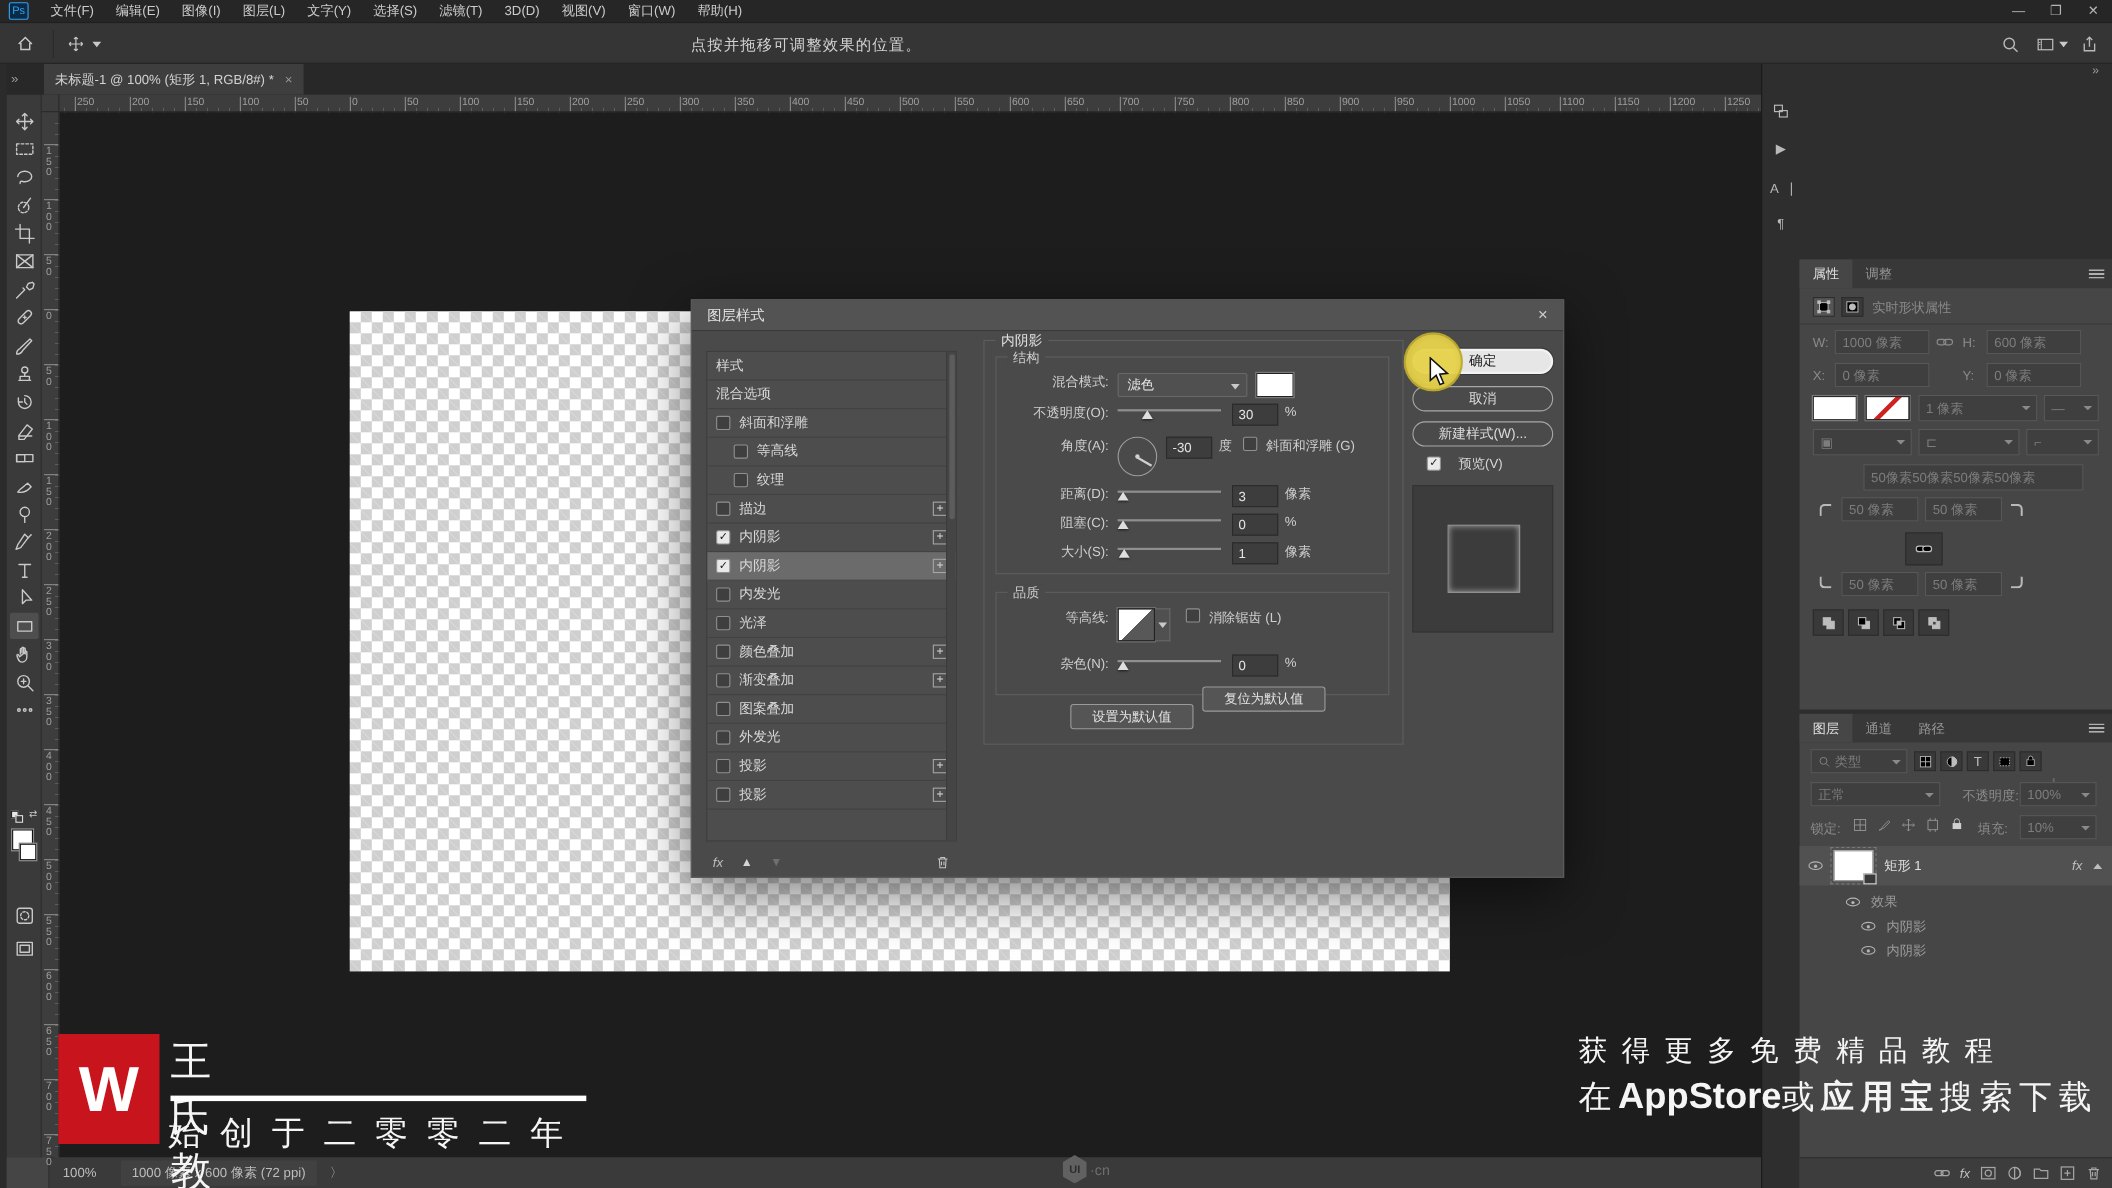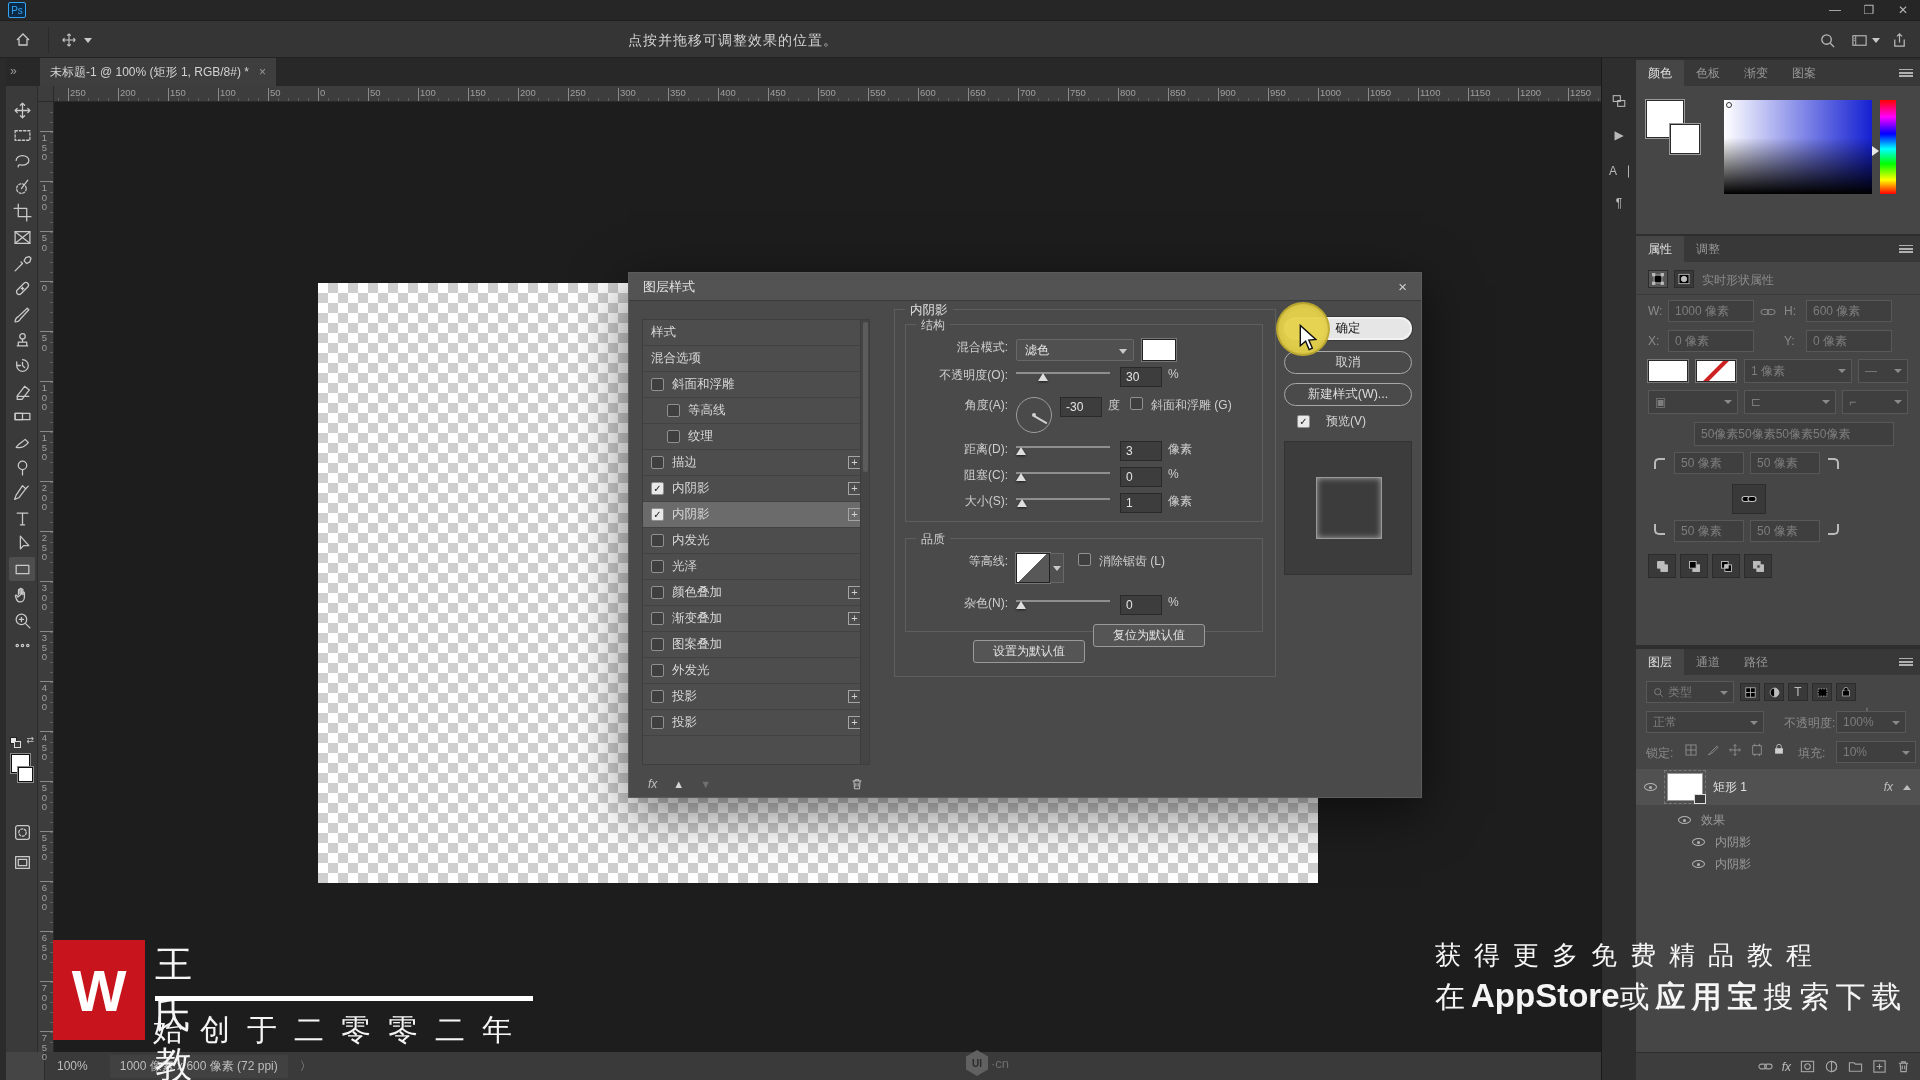--- a/index.html
+++ b/index.html
@@ -206,20 +206,33 @@
     display:flex; align-items:center; justify-content:center; color:#2c2c2c; font-size:10px; font-weight:bold; }
   .ui-cn { color:#6e6e6e; font-size:13px; }
 </style>
 </head>
 <body>
 
 <div id="app">
 
   <div class="titlebar">
     <span class="ps-logo">Ps</span>
+    <nav class="menus">
+        <span class="menu-item">文件(F)</span>
+        <span class="menu-item">编辑(E)</span>
+        <span class="menu-item">图像(I)</span>
+        <span class="menu-item">图层(L)</span>
+        <span class="menu-item">文字(Y)</span>
+        <span class="menu-item">选择(S)</span>
+        <span class="menu-item">滤镜(T)</span>
+        <span class="menu-item">3D(D)</span>
+        <span class="menu-item">视图(V)</span>
+        <span class="menu-item">窗口(W)</span>
+        <span class="menu-item">帮助(H)</span>
+      </nav>
     <div class="win-controls">
       <span class="win-btn">—</span>
       <span class="win-btn">❐</span>
       <span class="win-btn">✕</span>
     </div>
   </div>
 
   <div class="optionsbar">
     <span class="ob-icon" style="left:12px">
       <svg viewBox="0 0 18 18" width="18" height="18">
@@ -481,36 +494,20 @@
         <svg viewBox="0 0 18 18" width="16" height="16">
             <rect x="2.5" y="3" width="8" height="6.5"></rect>
             <rect x="7.5" y="8.5" width="8" height="6.5"></rect>
           </svg>
       </span>
       <span class="strip-icon" style="top:52px">▶</span>
       <span class="strip-icon" style="top:88px">A⎹</span>
       <span class="strip-icon" style="top:120px">¶</span>
     </div>
 
-    <div class="panel" style="top:2px; height:174px">
-      <div class="ptabs">
-          <span class="ptab active">颜色</span>
-          <span class="ptab">色板</span>
-          <span class="ptab">渐变</span>
-          <span class="ptab">图案</span>
-          <span class="pmenu"></span>
-        </div>
-      <div class="cp-fg"></div>
-      <div class="cp-bg"></div>
-      <div class="cp-field">
-        <span class="cp-cursor"></span>
-      </div>
-      <div class="cp-hue"></div>
-      <span class="cp-hue-arrow"></span>
-    </div>
 
     <div class="panel" style="top:178px; height:409px">
       <div class="ptabs">
           <span class="ptab active">属性</span>
           <span class="ptab">调整</span>
           <span class="pmenu"></span>
         </div>
       <span class="abs icon-btn" style="left:12px; top:34px; width:20px; height:18px; background:#555">
         <svg viewBox="0 0 18 18" width="14" height="14">
             <rect x="4" y="4" width="10" height="10"></rect>
@@ -667,21 +664,21 @@
             <path d="M6 1v3M12 1v3M6 14v3M12 14v3" stroke="#9a9a9a"></path>
           </svg>
       </span>
       <span class="abs" style="left:136px; top:93px">
         <svg viewBox="0 0 18 18" width="14" height="14">
             <rect x="4" y="8" width="10" height="7" fill="#cfcfcf" stroke="none"></rect>
             <path d="M6 8V6a3 3 0 0 1 6 0v2" stroke="#cfcfcf" fill="none"></path>
           </svg>
       </span>
       <span class="abs dim" style="left:162px; top:96px">填充:</span>
-      <span class="pfield pdd" style="left:200px; top:92px; width:80px">10%</span>
+      <span class="pfield pdd" style="left:200px; top:92px; width:70px">10%</span>
 
       <div class="lp-row layer-row-sel" style="top:120px; height:36px; gap:10px; padding-left:8px">
         <span class="eye"></span>
         <span class="lthumb">
             <span class="badge"></span>
           </span>
         <span style="color:#e0e0e0">矩形 1</span>
         <span class="fx-text" style="margin-left:auto">fx</span>
         <span style="width:0;height:0;border-left:4px solid transparent;border-right:4px solid transparent;border-bottom:5px solid #bdbdbd;margin-right:10px"></span>
       </div>

